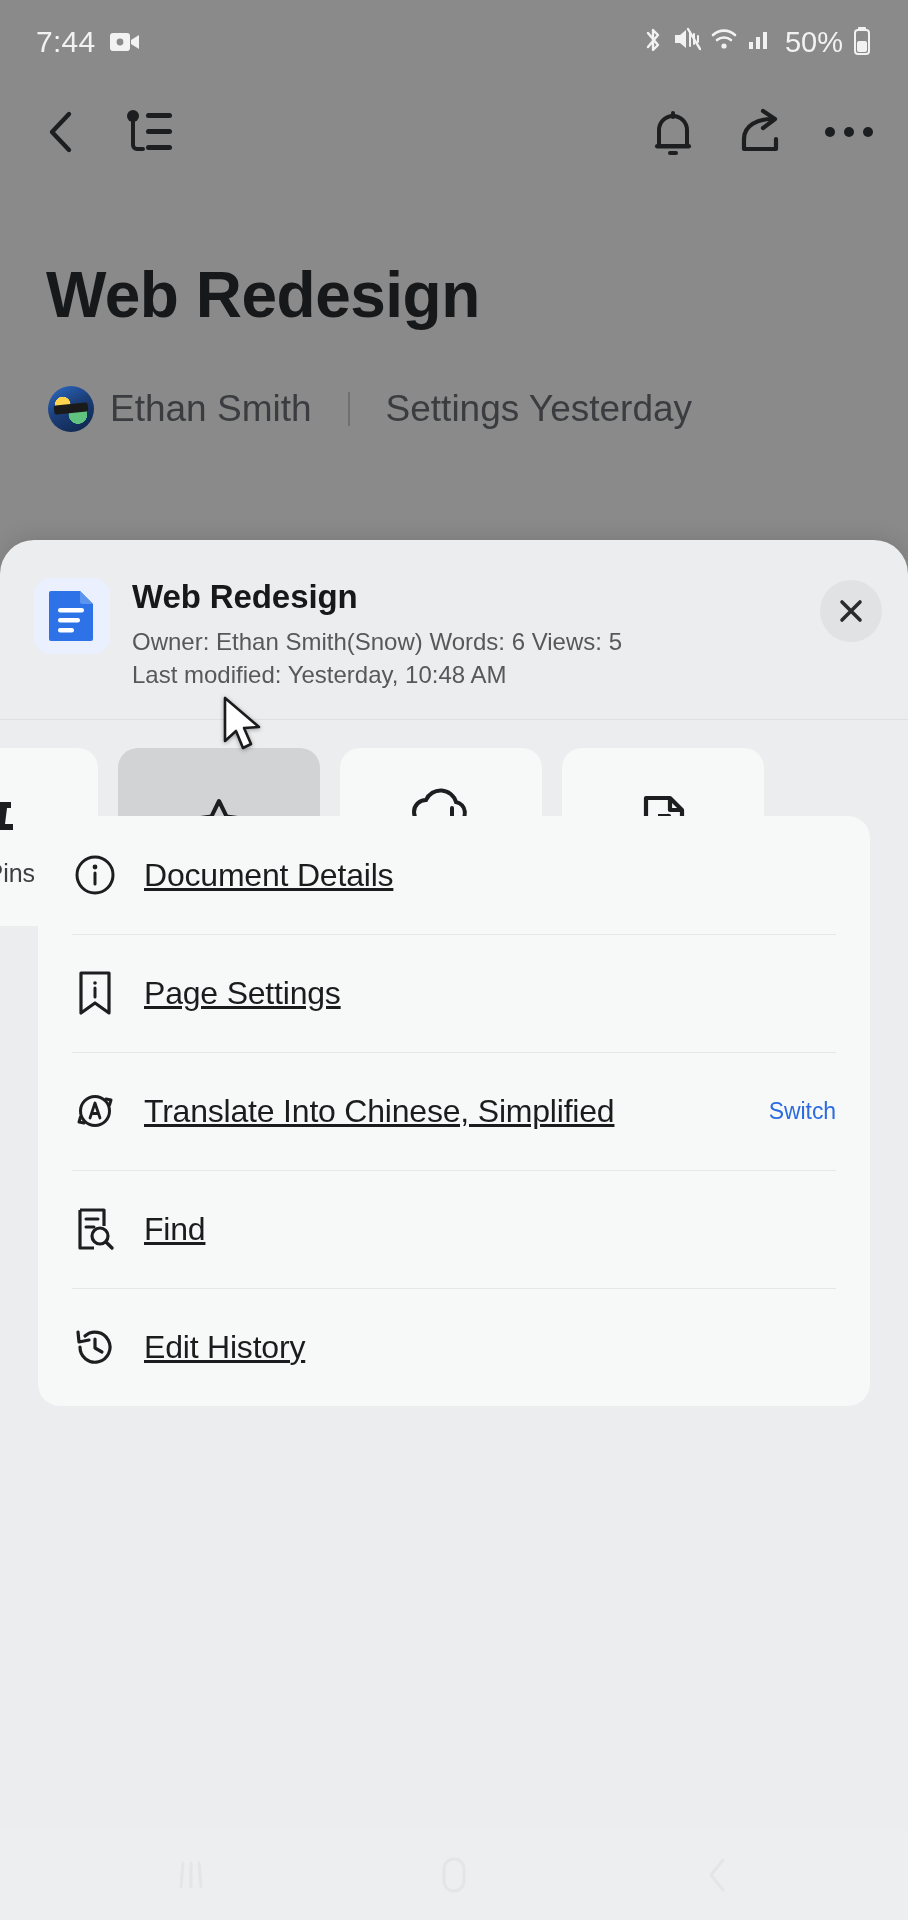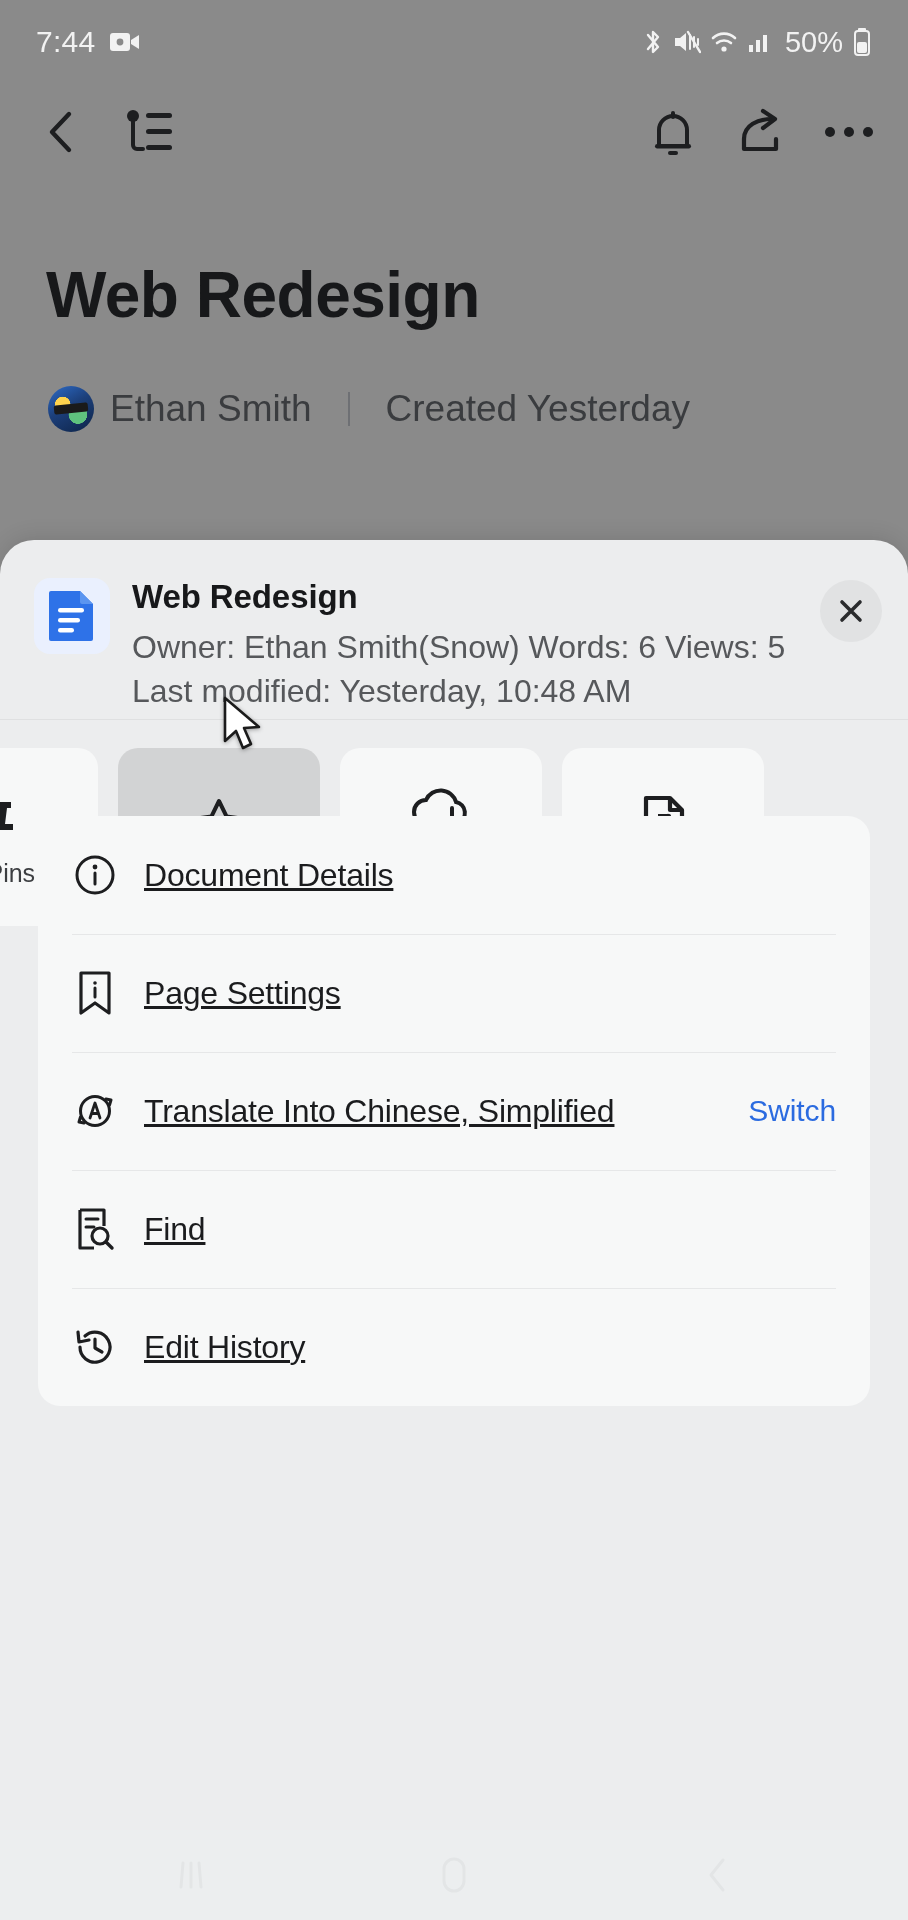--- a/index.html
+++ b/index.html
@@ -24,21 +24,21 @@
 
   
   #status-bar {
     position: absolute; top: 0; left: 0; right: 0; height: 84px;
     display: flex; align-items: center; justify-content: space-between;
     padding: 0 36px;
     color: #fafafa;
   }
   .sb-left { display: flex; align-items: center; gap: 14px; }
   .sb-time { font-size: 30px; letter-spacing: .3px; color: #f2f2f2; }
-  .sb-right { display: flex; align-items: center; gap: 9px; }
+  .sb-right { display: flex; align-items: flex-start; gap: 9px; }
   .sb-pct { font-size: 29px; color: #f2f2f2; margin-left: 3px; }
   .sb-ico { display: inline-flex; align-items: center; }
 
   
   #toolbar {
     position: absolute; top: 84px; left: 0; right: 0; height: 96px;
     display: flex; align-items: center; justify-content: space-between;
     padding: 0 28px 0 30px;
   }
   .tb-left { display: flex; align-items: center; gap: 26px; }
@@ -103,21 +103,21 @@
     background: #eaf0fe;
     display: flex; align-items: center; justify-content: center;
     margin-right: 22px; margin-top: 2px;
   }
   #info-texts { flex: 1; min-width: 0; padding-top: 2px; }
   #info-title {
     font-size: 33px; font-weight: 700; color: #17181a;
     margin-bottom: 9px; letter-spacing: -0.1px;
   }
   .info-sub {
-    font-size: 32px; color: #56585b;
+    font-size: 24px; color: #56585b;
     line-height: 1.38;
     white-space: nowrap;
   }
   #close-btn {
     width: 62px; height: 62px; flex: none;
     border-radius: 50%;
     background: #e1e2e3;
     display: flex; align-items: center; justify-content: center;
     margin-top: 4px;
   }
@@ -170,21 +170,21 @@
     height: 1px; background: #e6e7e8;
   }
   .mi-icon { width: 46px; flex: none; display: flex; align-items: center; justify-content: center; }
   .mi-label {
     margin-left: 26px;
     font-size: 32px; color: #1b1c1e; letter-spacing: -0.2px;
     flex: 1;
     text-decoration: underline;
   }
   .mi-action {
-    font-size: 30px; color: #2b6be0; font-weight: 400;
+    font-size: 23px; color: #2b6be0; font-weight: 400;
     letter-spacing: -0.1px;
   }
   .toggle {
     width: 88px; height: 46px;
     border-radius: 23px;
     background: #e0e2e4;
     position: relative;
     flex: none;
   }
   .toggle .knob {
@@ -309,21 +309,21 @@
             </svg>
         </div>
       </div>
     </div>
 
     <div id="doc-title">Web Redesign</div>
     <div id="doc-meta">
       <div id="avatar"></div>
       <span class="meta-name">Ethan Smith</span>
       <span class="meta-sep"></span>
-      <span class="meta-created">Created Yesterday</span>
+      <span class="meta-created">Settings Yesterday</span>
     </div>
   </div>
 
   <div id="sheet">
 
     <div id="info-card">
       <div id="doc-icon-wrap">
         <svg width="50" height="56" viewBox="0 0 50 56">
           <path d="M4 3 H33 L46 16 V51 A2 2 0 0 1 44 53 H4 A2 2 0 0 1 2 51 V5 A2 2 0 0 1 4 3 Z" fill="#2e72e8"></path>
           <path d="M33 3 L46 16 H35 A2 2 0 0 1 33 14 Z" fill="#5b95f0"></path>

